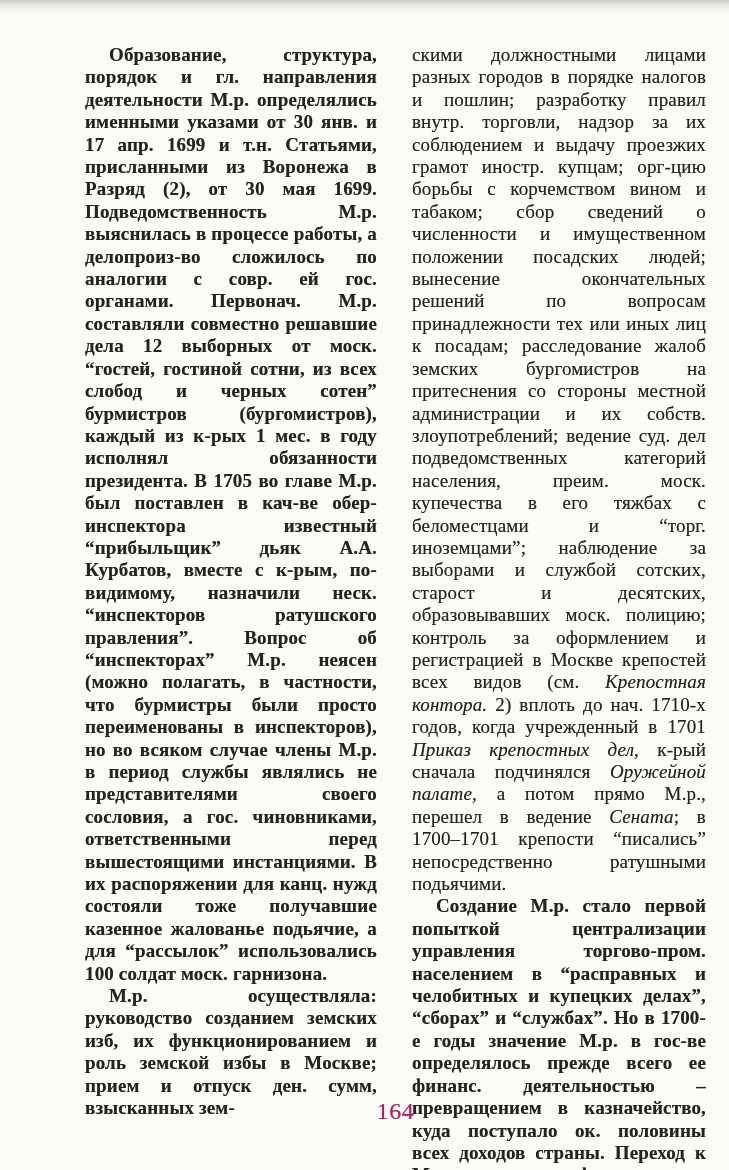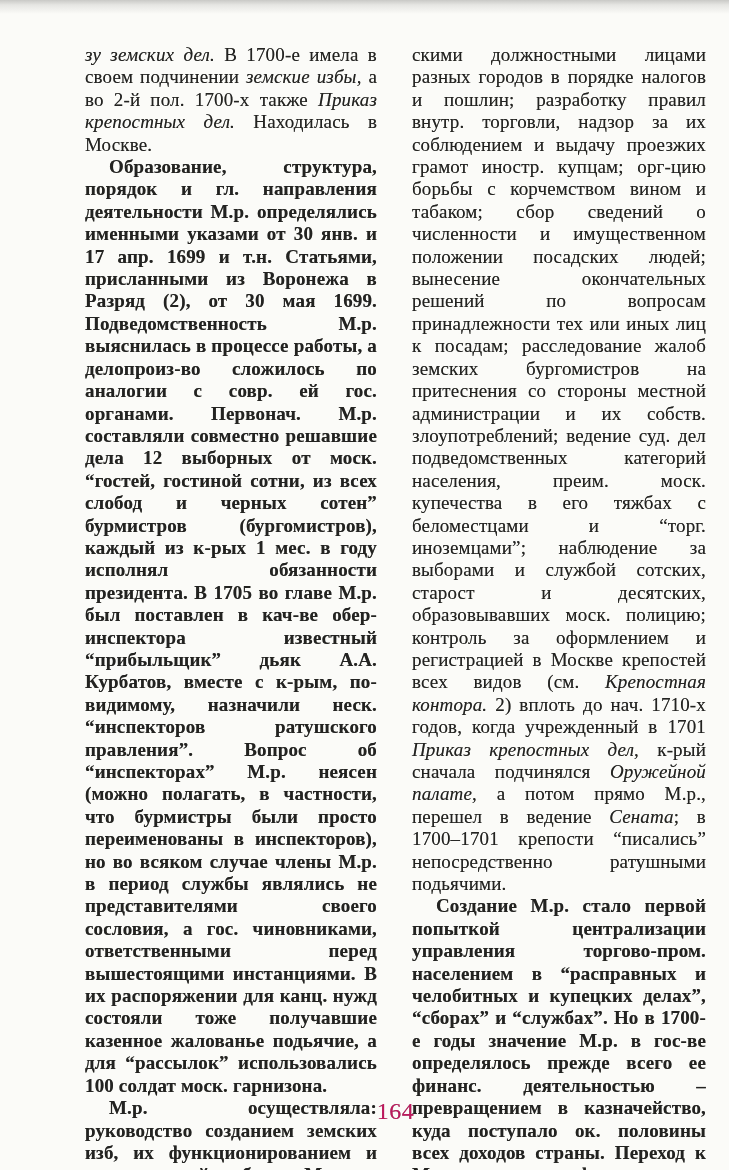--- a/index.html
+++ b/index.html
@@ -58,21 +58,20 @@
     letter-spacing: 0.5px;
     color: #be185d;
     text-shadow: 0 0 0.5px rgba(45,45,42,0.5);
   }
 </style>
 </head>
 <body>
 
 <div class="book-page">
   <div class="text-column col-left">
-      <p class="block"><span class="it">зу земских дел.</span><span> В 1700-е имела в своем подчинении </span><span class="it">земские избы,</span><span> а во 2-й пол. 1700-х также </span><span class="it">Приказ крепостных дел.</span><span> Находилась в Москве.</span></p>
       <p class="block indent"><span>Образование, структура, порядок и гл. направления деятельности М.р. определялись именными указами от 30 янв. и 17 апр. 1699 и т.н. Статьями, присланными из Воронежа в Разряд (2), от 30 мая 1699. Подведомственность М.р. выяснилась в процессе работы, а делопроиз-во сложилось по аналогии с совр. ей гос. органами. Первонач. М.р. составляли совместно решавшие дела 12 выборных от моск. “гостей, гостиной сотни, из всех слобод и черных сотен” бурмистров (бургомистров), каждый из к-рых 1 мес. в году исполнял обязанности президента. В 1705 во главе М.р. был поставлен в кач-ве обер-инспектора известный “прибыльщик” дьяк А.А. Курбатов, вместе с к-рым, по-видимому, назначили неск. “инспекторов ратушского правления”. Вопрос об “инспекторах” М.р. неясен (можно полагать, в частности, что бурмистры были просто переименованы в инспекторов), но во всяком случае члены М.р. в период службы являлись не представителями своего сословия, а гос. чиновниками, ответственными перед вышестоящими инстанциями. В их распоряжении для канц. нужд состояли тоже получавшие казенное жалованье подьячие, а для “рассылок” использовались 100 солдат моск. гарнизона.</span></p>
       <p class="block indent"><span>М.р. осуществляла: руководство созданием земских изб, их функционированием и роль земской избы в Москве; прием и отпуск ден. сумм, взысканных зем-</span></p>
     </div>
   <div class="text-column col-right">
       <p class="block"><span>скими должностными лицами разных городов в порядке налогов и пошлин; разработку правил внутр. торговли, надзор за их соблюдением и выдачу проезжих грамот иностр. купцам; орг-цию борьбы с корчемством вином и табаком; сбор сведений о численности и имущественном положении посадских людей; вынесение окончательных решений по вопросам принадлежности тех или иных лиц к посадам; расследование жалоб земских бургомистров на притеснения со стороны местной администрации и их собств. злоупотреблений; ведение суд. дел подведомственных категорий населения, преим. моск. купечества в его тяжбах с беломестцами и “торг. иноземцами”; наблюдение за выборами и службой сотских, старост и десятских, образовывавших моск. полицию; контроль за оформлением и регистрацией в Москве крепостей всех видов (см. </span><span class="it">Крепостная контора.</span><span> 2) вплоть до нач. 1710-х годов, когда учрежденный в 1701 </span><span class="it">Приказ крепостных дел,</span><span> к-рый сначала подчинялся </span><span class="it">Оружейной палате,</span><span> а потом прямо М.р., перешел в ведение </span><span class="it">Сената</span><span>; в 1700–1701 крепости “писались” непосредственно ратушными подьячими.</span></p>
       <p class="block indent"><span>Создание М.р. стало первой попыткой централизации управления торгово-пром. населением в “расправных и челобитных и купецких делах”, “сборах” и “службах”. Но в 1700-е годы значение М.р. в гос-ве определялось прежде всего ее финанс. деятельностью – превращением в казначейство, куда поступало ок. половины всех доходов страны. Переход к М.р. аналогичных функ-</span></p>
     </div>
   <div class="page-number">164</div>
 </div>
 

